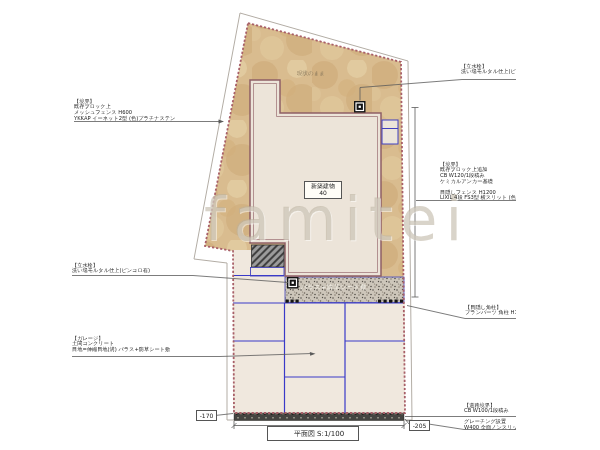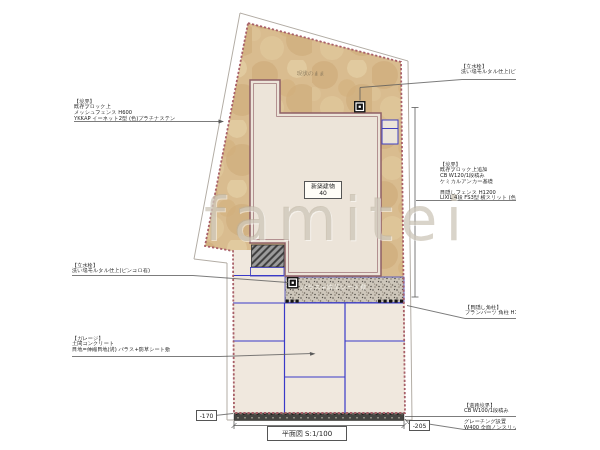--- a/index.html
+++ b/index.html
@@ -5,21 +5,21 @@
   html,body{margin:0;padding:0;background:#fff;}
   #stage{position:relative;width:504px;height:450px;background:#ffffff;overflow:hidden;
          font-family:"DejaVu Sans",sans-serif;margin-left:12px;}
   #plan-svg{position:absolute;left:0;top:0;}
   .lbl{position:absolute;font-size:10px;line-height:1.1;color:#222;
        transform:scale(0.52);transform-origin:0 0;white-space:nowrap;}
   .lbl div{min-height:10px;}
   .boxlbl{position:absolute;border:1px solid #555;background:#fffdf7;color:#222;
           display:flex;flex-direction:column;align-items:center;justify-content:center;}
   #building-label{left:292px;top:181px;width:36px;height:16px;font-size:6px;line-height:1.15;}
-  #plan-title{left:255px;top:426px;width:78px;height:13px;font-size:7px;background:#fff;}
+  #plan-title{left:255px;top:426px;width:78px;height:13px;font-size:7px;background:#fff;padding-left:12px;}
   .levelbox{width:19px;height:9px;font-size:6px;line-height:9px;background:#fff;}
   #level-left{left:184px;top:410px;}
   #level-right{left:397px;top:420px;}
   #site-note{position:absolute;left:285px;top:69px;font-size:10px;color:#8a795c;
              transform:scale(0.55);transform-origin:0 0;white-space:nowrap;}
   #strip-label{position:absolute;left:289px;top:283px;font-size:10px;color:#f7f4ec;
                transform:scale(0.60);transform-origin:0 0;white-space:nowrap;letter-spacing:1px;}
   #watermark{position:absolute;left:192px;top:184px;font-size:60px;letter-spacing:8px;
              color:rgba(186,176,158,0.55);text-shadow:1px 1px 0 rgba(255,255,255,0.5);
              font-weight:500;pointer-events:none;}

